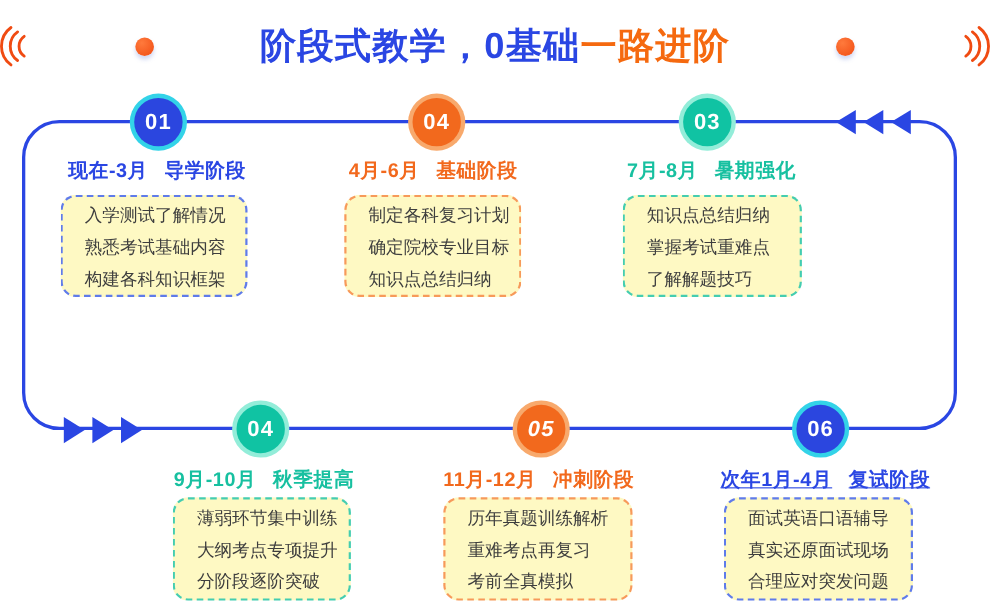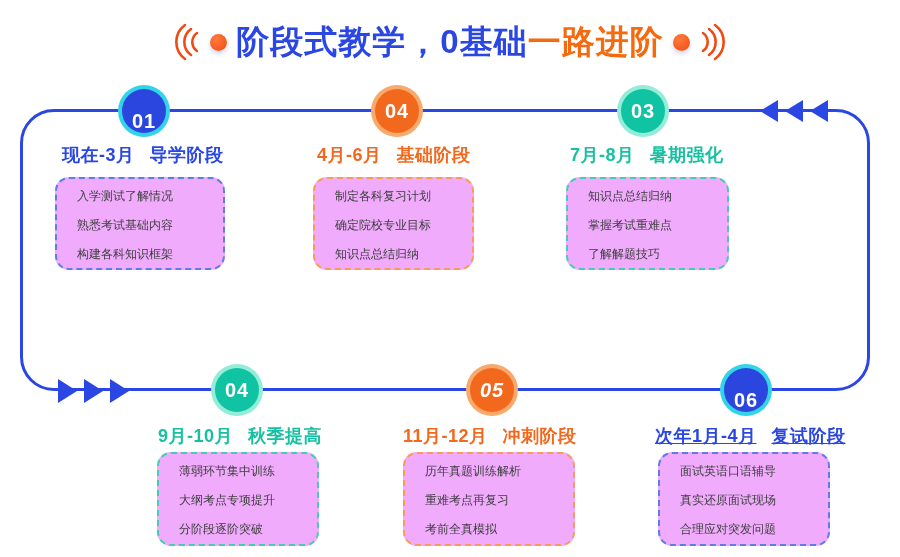--- a/index.html
+++ b/index.html
@@ -15,21 +15,21 @@
   }
 
   
   .title-row {
     position: absolute;
     top: 18px; left: 0;
     width: 100%;
     height: 48px;
     display: flex;
     align-items: center;
-    justify-content: center;
+    justify-content: space-between;
     gap: 9px;
   }
   .title-text {
     font-size: 33px;
     font-weight: 800;
     letter-spacing: 1px;
     white-space: nowrap;
     line-height: 48px;
   }
   .t-blue   { color: #2A46E3; }
@@ -73,21 +73,21 @@
     position: absolute;
     width: 44px; height: 44px;
     border-radius: 50%;
     display: flex; align-items: center; justify-content: center;
     color: #ffffff;
     font-size: 20px;
     font-weight: 800;
     letter-spacing: 1px;
     z-index: 3;
   }
-  .node.th-blue   { background: #2B46DF; box-shadow: 0 0 0 4px #33D3E8; align-items: flex-end; }
+  .node.th-blue   { background: #2B46DF; box-shadow: 0 0 0 4px #33D3E8; }
   .node.th-orange { background: #F2691D; box-shadow: 0 0 0 4px #F8A96C; }
   .node.th-teal   { background: #10C3A3; box-shadow: 0 0 0 4px #93EDD9; }
   .n1 { left: 122px; top:  89px; }
   .n2 { left: 375px; top:  89px; }
   .n3 { left: 621px; top:  89px; }
   .n4 { left: 215px; top: 368px; }
   .n5 { left: 470px; top: 368px; font-style: italic; }
   .n6 { left: 724px; top: 368px; }
 
   
@@ -107,24 +107,24 @@
   .l3 { left: 570px; top: 143px; }
   .l4 { left: 158px; top: 424px; }
   .l5 { left: 403px; top: 424px; }
   .l6 { left: 655px; top: 424px; text-decoration: underline; }
 
   
   .sbox {
     position: absolute;
     border-radius: 14px;
     padding: 3px 0 0 20px;
-    font-size: 12px;
+    font-size: 16px;
     line-height: 29px;
     color: #3E3E3E;
-    background: #f0abfc;
+    background: #fef9c3;
   }
   .sbox.th-blue   { border: 2px dashed #5F7BEA; }
   .sbox.th-orange { border: 2px dashed #F79A5A; }
   .sbox.th-teal   { border: 2px dashed #44CDB0; }
   .b1 { left:  55px; top: 177px; width: 170px; height: 93px; }
   .b2 { left: 313px; top: 177px; width: 161px; height: 93px; }
   .b3 { left: 566px; top: 177px; width: 163px; height: 93px; }
   .b4 { left: 157px; top: 452px; width: 162px; height: 94px; }
   .b5 { left: 403px; top: 452px; width: 172px; height: 94px; }
   .b6 { left: 658px; top: 452px; width: 172px; height: 94px; }

